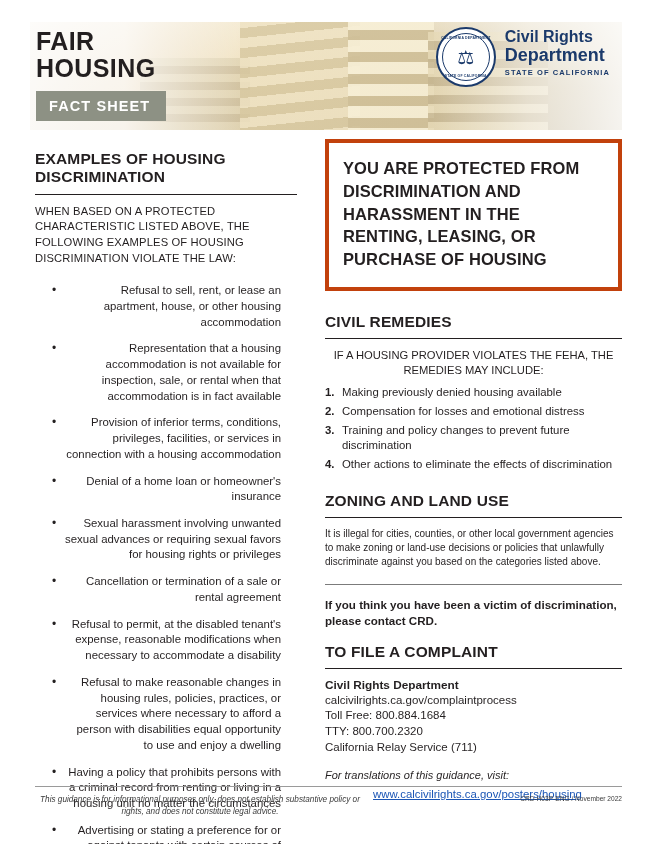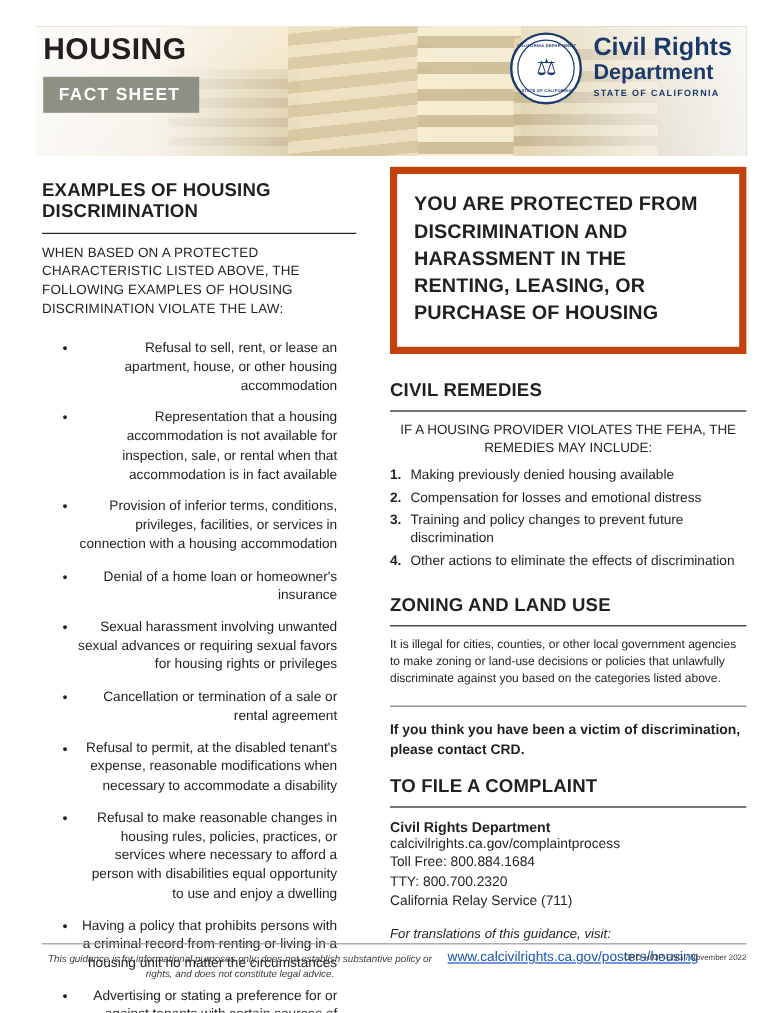--- a/index.html
+++ b/index.html
@@ -137,21 +137,21 @@
     text-align: center;
     font-size: 3.4px;
     letter-spacing: 0.2px;
     color: #1b3a6b;
     font-weight: bold;
   }
   .seal .top-txt { top: 7px; }
   .seal .bot-txt { bottom: 7px; }
   .logo-text { padding-top: 2px; }
   .logo-l1 {
-    font-size: 21px;
+    font-size: 16px;
     font-weight: bold;
     color: #1b3a6b;
     line-height: 1.06;
   }
   .logo-l2 {
     font-size: 18px;
     font-weight: bold;
     color: #1b3a6b;
     line-height: 1.06;
   }
@@ -219,21 +219,21 @@
   ul.bullets li:before {
     content: "\2022";
     position: absolute;
     left: 1px;
     top: -1px;
     font-size: 12px;
   }
 
   
   .callout {
-    border: 6px solid #c2410c;
+    border: 4px solid #c2410c;
     padding: 14px 14px 16px 14px;
     margin-bottom: 22px;
   }
   .callout-text {
     font-size: 16.5px;
     font-weight: bold;
     line-height: 1.38;
     text-transform: uppercase;
     letter-spacing: 0.1px;
   }
@@ -340,20 +340,21 @@
     <div class="sky"></div>
     <div class="bld4"></div>
     <div class="bld1"></div>
     <div class="bld2"></div>
     <div class="bld3"></div>
     <div class="shade"></div>
     <div class="shade-r"></div>
   </div>
 
   <div class="title-block">
+    <div class="title-line">FAIR</div>
     <div class="title-line">HOUSING</div>
     <div class="factsheet">FACT SHEET</div>
   </div>
 
   <div class="logo-wrap">
     <div class="seal">
       <div class="ring"></div>
       <div class="top-txt">CALIFORNIA DEPARTMENT</div>
       <div class="scales">⚖</div>
       <div class="bot-txt">STATE OF CALIFORNIA</div>

